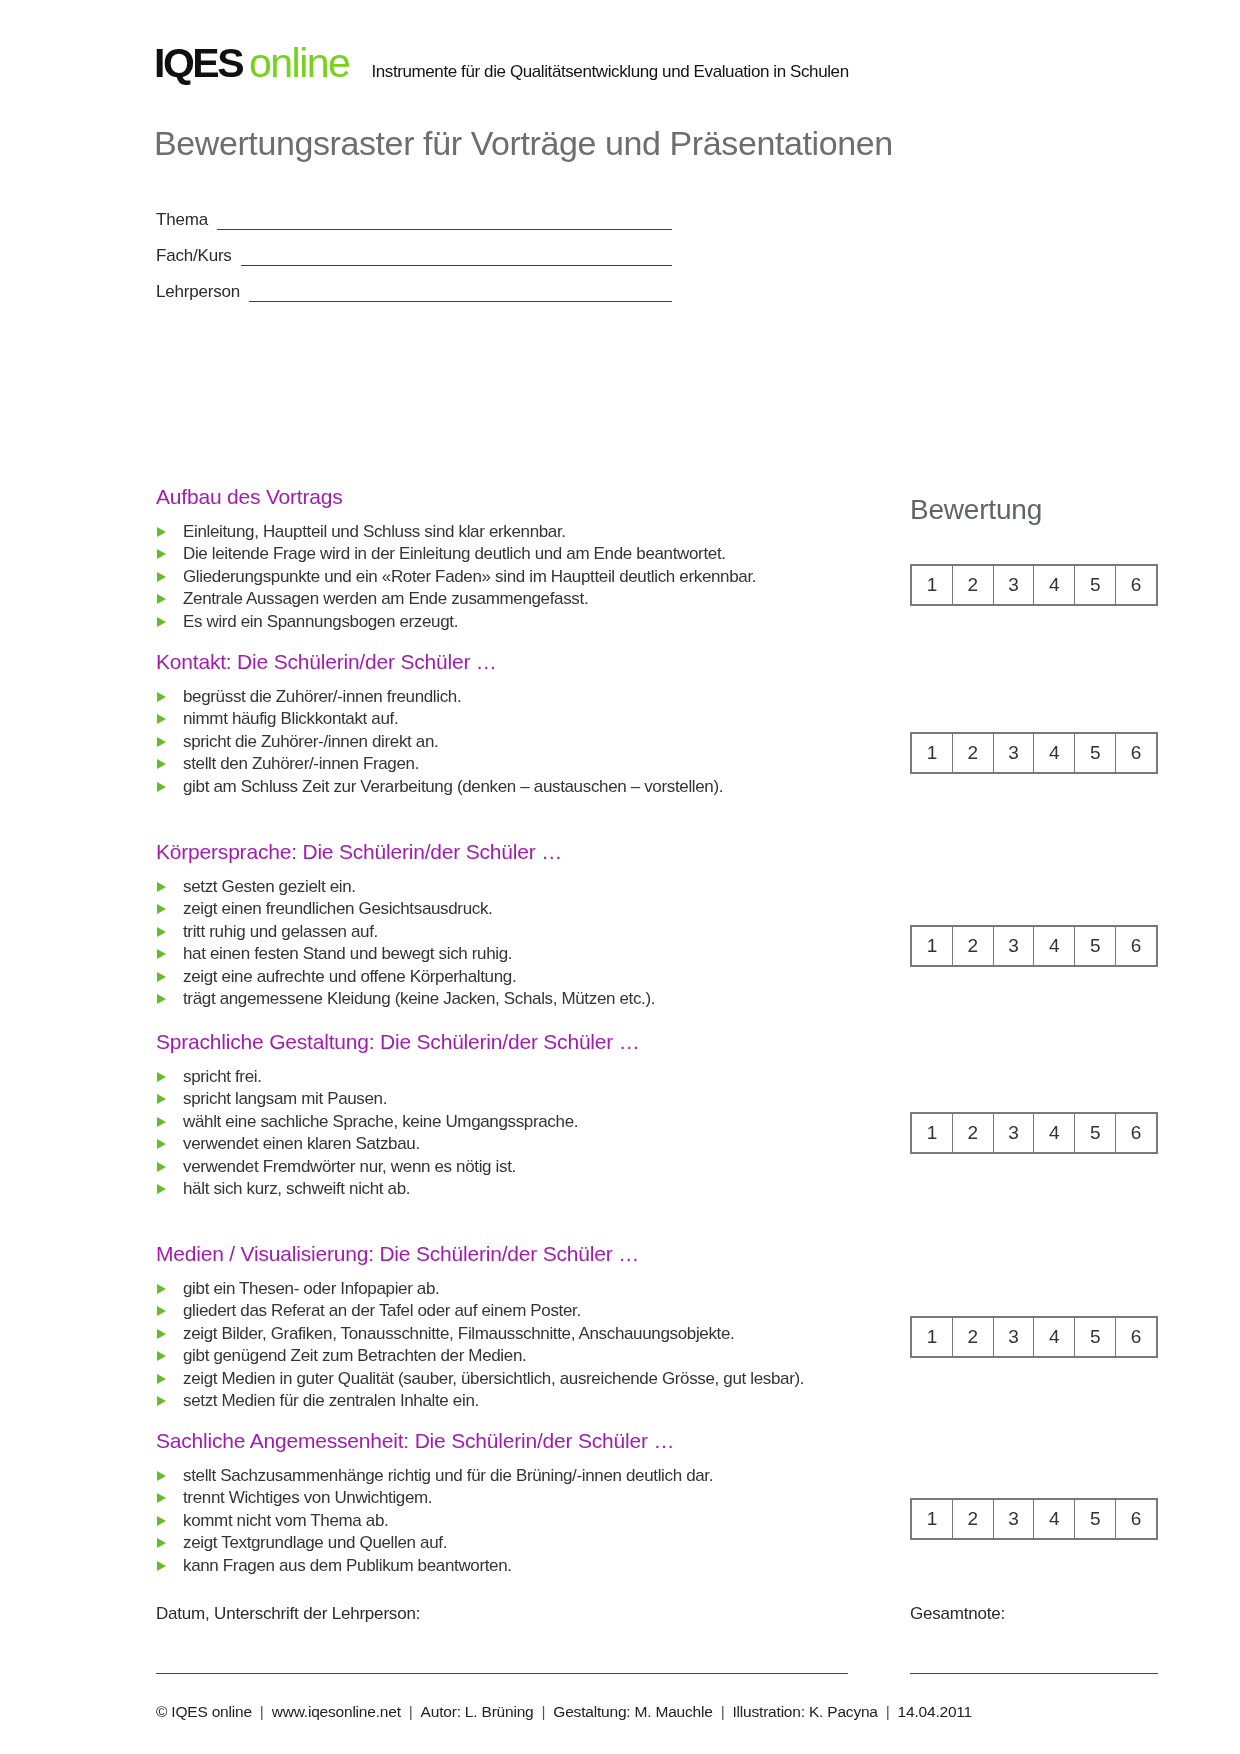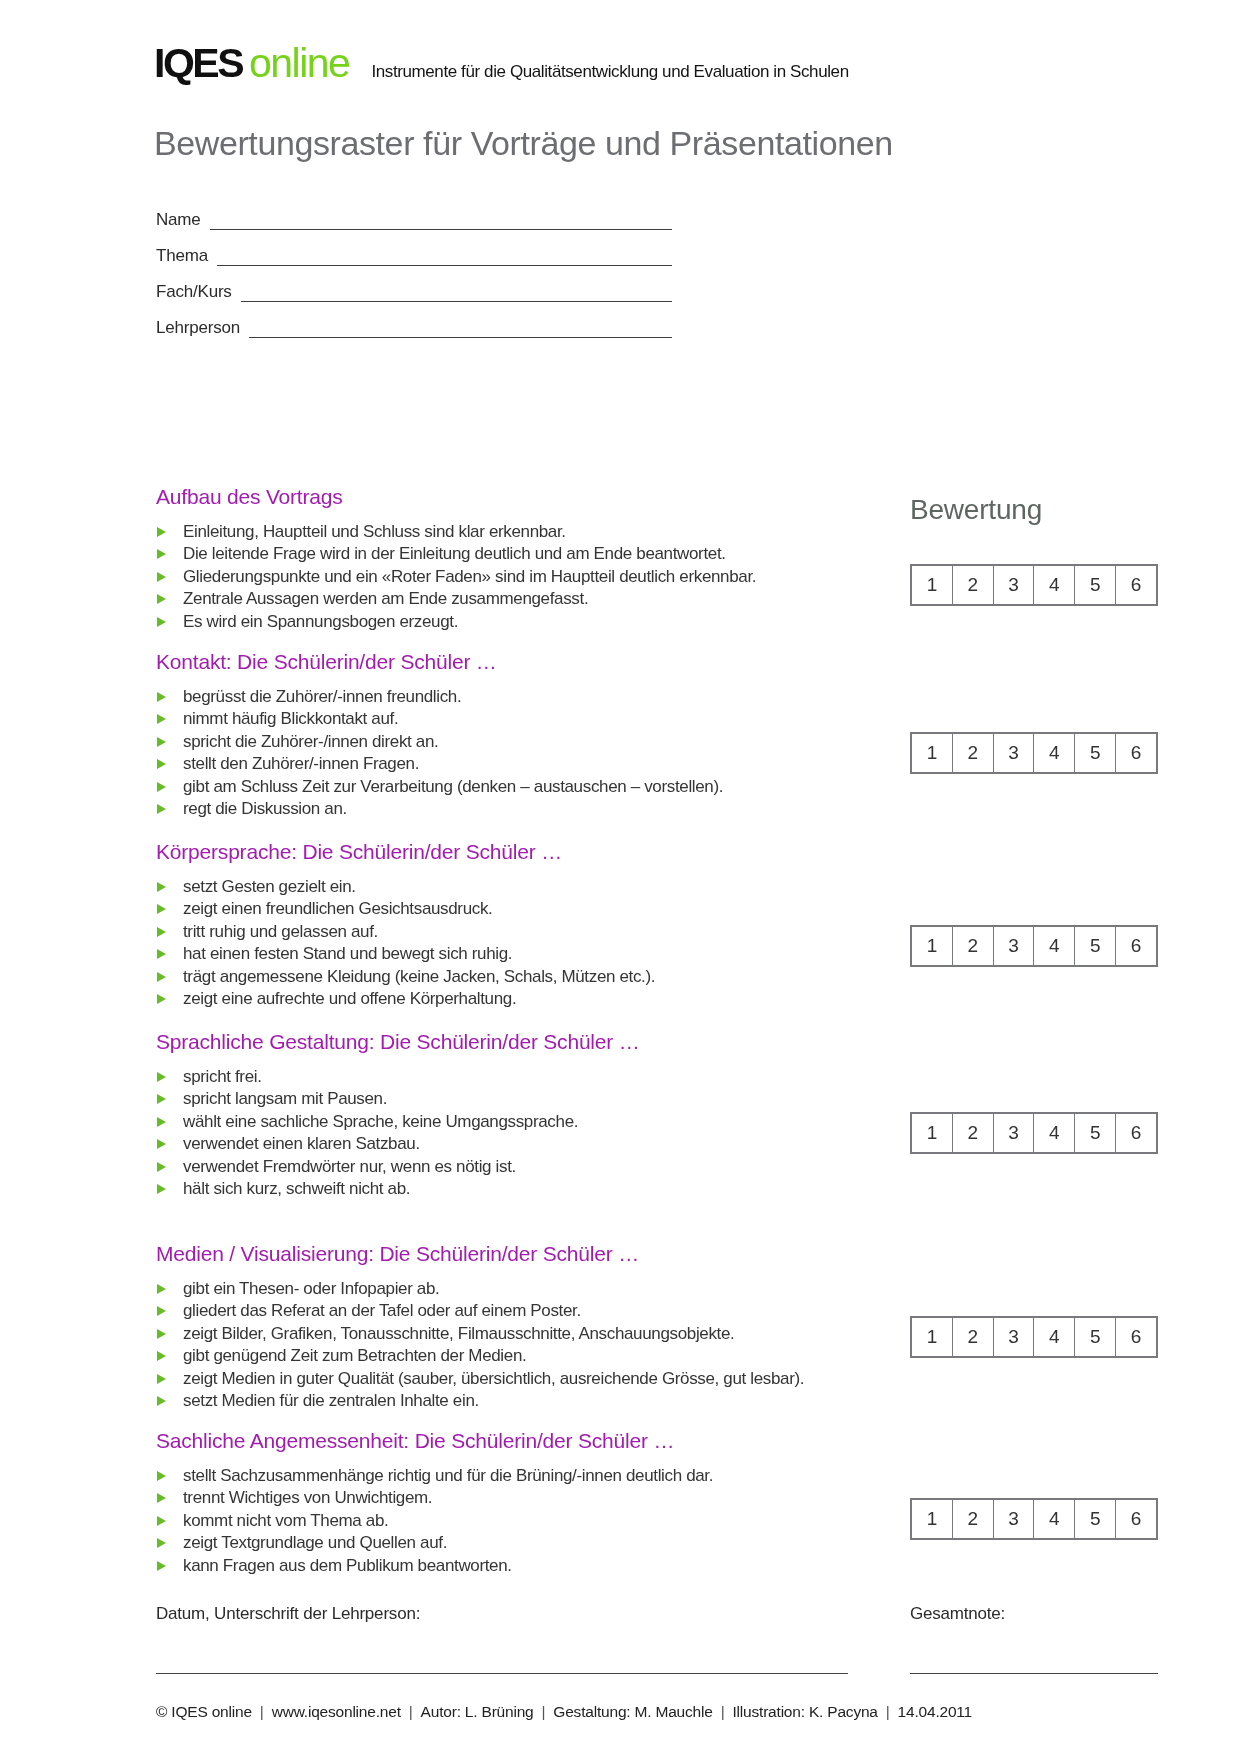--- a/index.html
+++ b/index.html
@@ -60,24 +60,20 @@
 
   <div class="brand">
     <span class="logo-iqes">IQES</span>
     <span class="logo-online">online</span>
     <span class="tagline">Instrumente für die Qualitätsentwicklung und Evaluation in Schulen</span>
   </div>
 
   <h1 class="title">Bewertungsraster für Vorträge und Präsentationen</h1>
 
   <div class="fields">
-    <div class="field-row">
-      <span class="field-label">Name</span>
-      <span class="field-line"></span>
-    </div>
     <div class="field-row">
       <span class="field-label">Thema</span>
       <span class="field-line"></span>
     </div>
     <div class="field-row">
       <span class="field-label">Fach/Kurs</span>
       <span class="field-line"></span>
     </div>
     <div class="field-row">
       <span class="field-label">Lehrperson</span>
@@ -99,33 +95,32 @@
   </div>
 
   <div class="section" style="top:648px;">
     <h2>Kontakt: Die Schülerin/der Schüler …</h2>
     <ul>
       <li><span class="arrow"></span><span class="bullet-text">begrüsst die Zuhörer/-innen freundlich.</span></li>
       <li><span class="arrow"></span><span class="bullet-text">nimmt häufig Blickkontakt auf.</span></li>
       <li><span class="arrow"></span><span class="bullet-text">spricht die Zuhörer-/innen direkt an.</span></li>
       <li><span class="arrow"></span><span class="bullet-text">stellt den Zuhörer/-innen Fragen.</span></li>
       <li><span class="arrow"></span><span class="bullet-text">gibt am Schluss Zeit zur Verarbeitung (denken – austauschen – vorstellen).</span></li>
-      <li><span class="arrow"></span><span class="bullet-text">regt die Diskussion an.</span></li>
     </ul>
   </div>
 
   <div class="section" style="top:838px;">
     <h2>Körpersprache: Die Schülerin/der Schüler …</h2>
     <ul>
       <li><span class="arrow"></span><span class="bullet-text">setzt Gesten gezielt ein.</span></li>
       <li><span class="arrow"></span><span class="bullet-text">zeigt einen freundlichen Gesichtsausdruck.</span></li>
       <li><span class="arrow"></span><span class="bullet-text">tritt ruhig und gelassen auf.</span></li>
       <li><span class="arrow"></span><span class="bullet-text">hat einen festen Stand und bewegt sich ruhig.</span></li>
+      <li><span class="arrow"></span><span class="bullet-text">zeigt eine aufrechte und offene Körperhaltung.</span></li>
       <li><span class="arrow"></span><span class="bullet-text">trägt angemessene Kleidung (keine Jacken, Schals, Mützen etc.).</span></li>
-      <li><span class="arrow"></span><span class="bullet-text">zeigt eine aufrechte und offene Körperhaltung.</span></li>
     </ul>
   </div>
 
   <div class="section" style="top:1028px;">
     <h2>Sprachliche Gestaltung: Die Schülerin/der Schüler …</h2>
     <ul>
       <li><span class="arrow"></span><span class="bullet-text">spricht frei.</span></li>
       <li><span class="arrow"></span><span class="bullet-text">spricht langsam mit Pausen.</span></li>
       <li><span class="arrow"></span><span class="bullet-text">wählt eine sachliche Sprache, keine Umgangssprache.</span></li>
       <li><span class="arrow"></span><span class="bullet-text">verwendet einen klaren Satzbau.</span></li>

